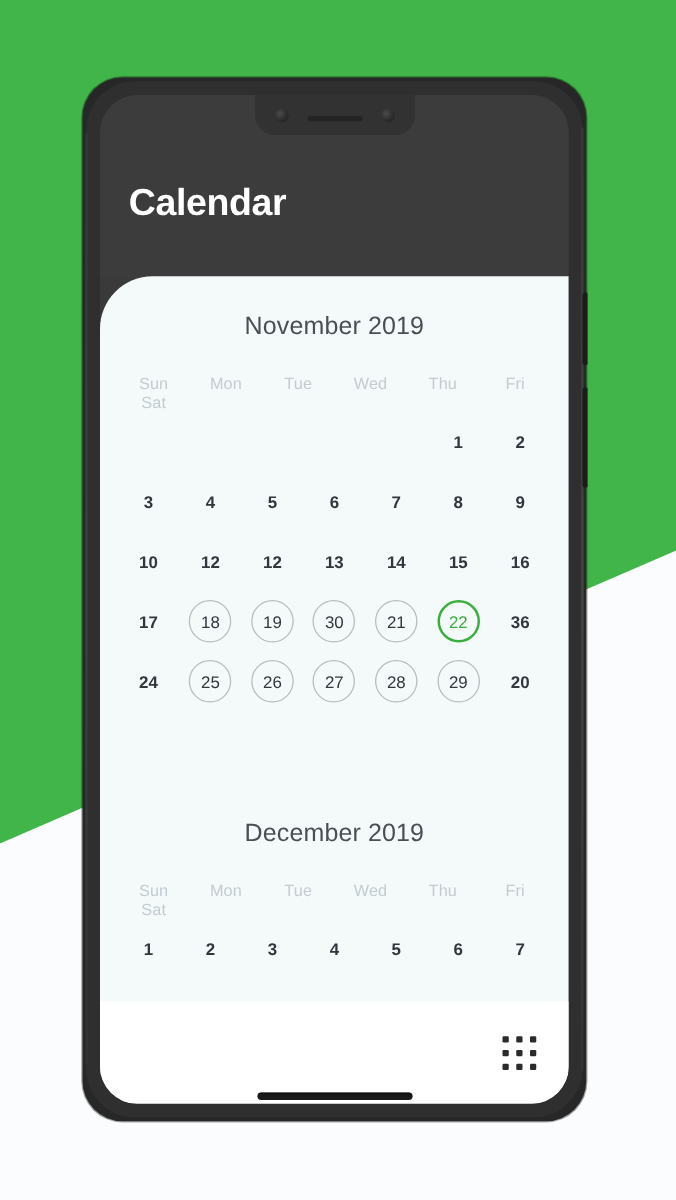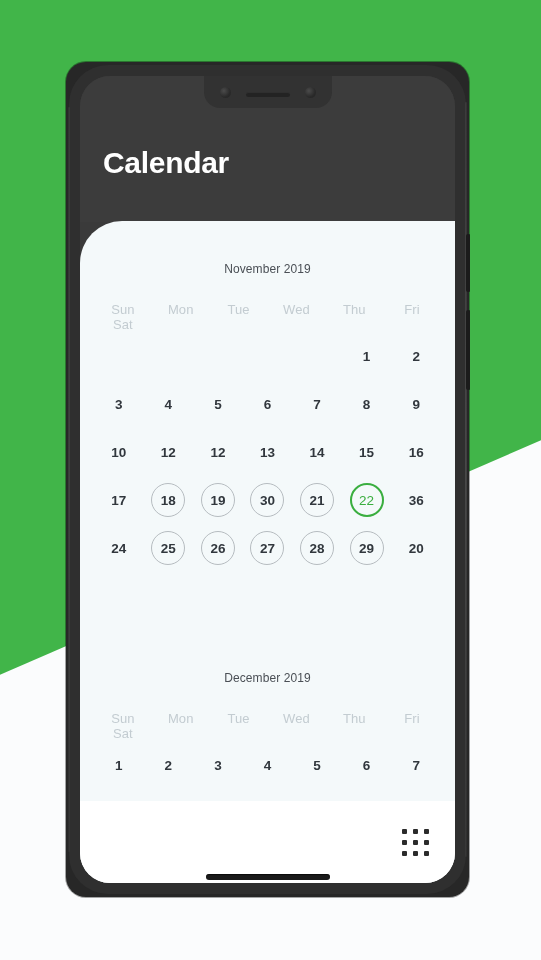--- a/index.html
+++ b/index.html
@@ -37,21 +37,21 @@
   }
 
   
   .phone {
     position: absolute;
     left: 66px;
     top: 62px;
     width: 403px;
     height: 835px;
     background: #272727;
-    border-radius: 20px;
+    border-radius: 32px;
     box-shadow: 0 0 0 1px rgba(0,0,0,0.35);
   }
   .phone-inner-ring {
     position: absolute;
     left: 3px;
     top: 3px;
     right: 3px;
     bottom: 3px;
     border-radius: 39px;
     background: #2f2f2f;
@@ -170,23 +170,23 @@
     bottom: 0;
     background: #f4f9fa;
     border-top-left-radius: 42px;
     overflow: hidden;
   }
 
   .month-block { padding: 0 14px; }
 
   .month-title {
     text-align: center;
-    font-size: 12px;
+    font-size: 20px;
     color: #4a4f55;
-    padding-top: 41px;
+    padding-top: 29px;
     padding-bottom: 0;
     letter-spacing: 0.1px;
   }
 
   .dow-row {
     display: grid;
     grid-template-columns: repeat(6, 1fr);
     margin-top: 26px;
   }
   .dow {
@@ -214,21 +214,21 @@
     display: flex;
     align-items: center;
     justify-content: center;
     font-size: 13.5px;
     font-weight: bold;
     color: #31373d;
     box-sizing: border-box;
   }
   .daynum.ringed {
     border: 1.4px solid #b6bcc0;
-    font-weight: bold;
+    font-weight: normal;
   }
   .daynum.today {
     border: 2px solid #3aae3f;
     color: #3aae3f;
     font-weight: normal;
   }
   .daynum.empty { color: transparent; }
 
   .month-gap { height: 58px; }
 

